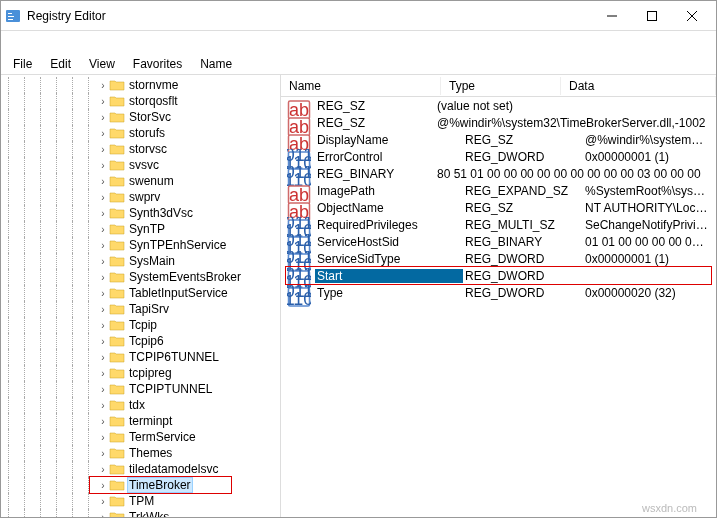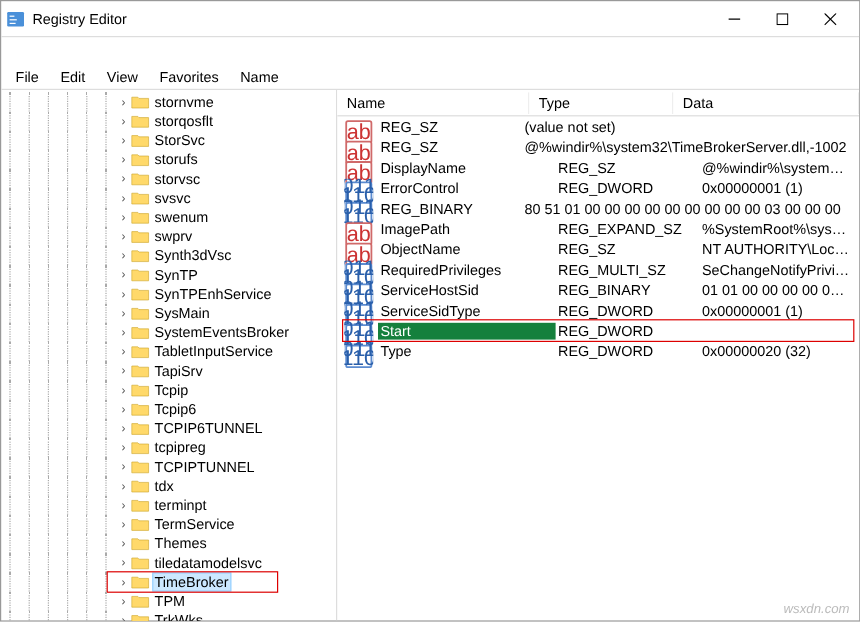--- a/index.html
+++ b/index.html
@@ -29,23 +29,23 @@
 .list-header { display: flex; border-bottom: 1px solid #ddd; height: 22px; align-items: center; background: #fff; }
 .list-header .col { padding: 2px 8px; border-right: 1px solid #eee; }
 .col-name { width: 160px; }
 .col-type { width: 120px; }
 .col-data { flex: 1; }
 .list-row { display: flex; height: 17px; align-items: center; padding: 0 6px; white-space: nowrap; position: relative; }
 .list-row .val-icon { width: 24px; height: 16px; margin-right: 4px; flex-shrink: 0; }
 .list-row .name { width: 148px; padding: 0 2px; overflow: hidden; text-overflow: ellipsis; }
 .list-row .type { width: 120px; padding: 0 2px; overflow: hidden; }
 .list-row .data { flex: 1; padding: 0 2px; overflow: hidden; text-overflow: ellipsis; }
-.list-row.selected .name { background: #15803d; color: #fff; }
+.list-row.selected .name { background: #0369a1; color: #fff; }
 .list-row.highlighted::after { content: ""; position: absolute; left: 4px; right: 4px; top: -1px; bottom: -1px; border: 1px solid #d00; pointer-events: none; }
-.watermark { position: absolute; right: 9px; bottom: 4px; color: #bbb; font-size: 11px; pointer-events: none; font-style: italic; }
+.watermark { position: absolute; right: 20px; bottom: 4px; color: #bbb; font-size: 11px; pointer-events: none; }
 </style>
 </head>
 <body>
 
 <div class="titlebar">
   <span class="icon">
     <svg viewBox="0 0 16 16">
         <rect x="1" y="2" width="14" height="12" fill="#4a90d9" rx="1"></rect>
         <rect x="3" y="5" width="4" height="1" fill="#fff"></rect>
         <rect x="3" y="8" width="6" height="1" fill="#fff"></rect>

